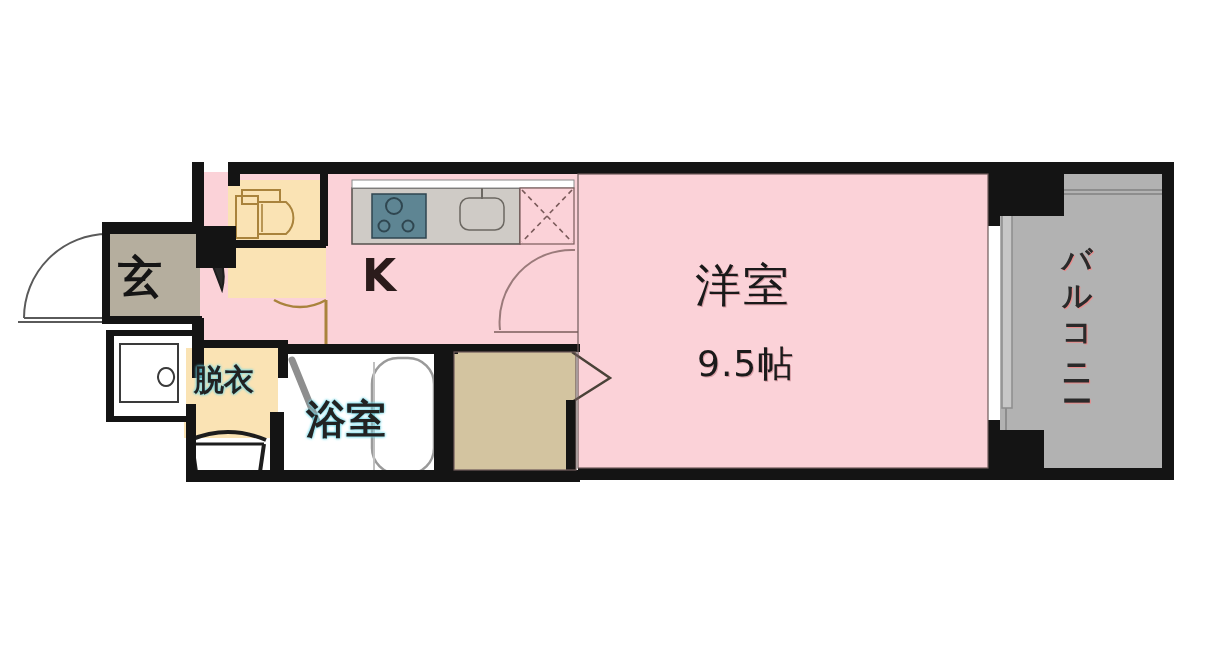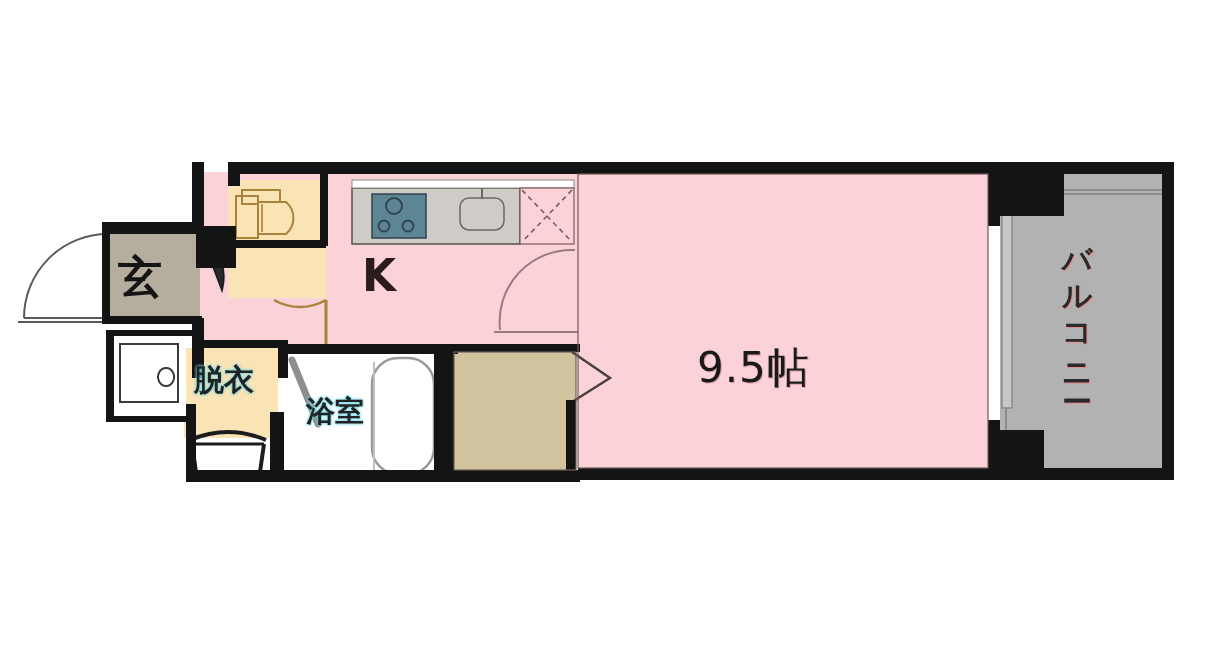--- a/index.html
+++ b/index.html
@@ -7,25 +7,25 @@
   #plan{position:relative;width:1206px;height:660px;background:#ffffff;}
   svg{display:block;}
   .lbl{
     position:absolute;
     color:#1a1a1a;
     white-space:nowrap;
     font-family:"DejaVu Sans","Liberation Sans",sans-serif;
     pointer-events:none;
   }
   .lbl-room{font-size:46px;letter-spacing:2px;text-shadow:1px 1px 0 #d89ea6;}
-  .lbl-size{font-size:42px;letter-spacing:1px;text-shadow:1px 1px 0 #d89ea6;text-align:right;}
+  .lbl-size{font-size:36px;letter-spacing:1px;text-shadow:1px 1px 0 #d89ea6;text-align:right;}
   .lbl-k{font-size:44px;font-weight:700;color:#2b1b1b;}
   .lbl-gen{font-size:44px;font-weight:700;color:#151515;}
   .lbl-datsu{font-size:30px;font-weight:700;color:#222;text-shadow:0 0 3px #6fd8e8,0 0 3px #6fd8e8;}
-  .lbl-yoku{font-size:29px;font-weight:700;color:#222;text-shadow:0 0 3px #6fd8e8,0 0 3px #6fd8e8;}
+  .lbl-yoku{font-size:40px;font-weight:700;color:#222;text-shadow:0 0 3px #6fd8e8,0 0 3px #6fd8e8;}
   .lbl-wcl{font-size:40px;font-weight:700;color:#1c1c1c;letter-spacing:-1px;}
   .lbl-balcony{
     font-size:30px;font-weight:700;color:#2a2a2a;
     writing-mode:vertical-rl;text-orientation:upright;
     letter-spacing:6px;text-shadow:1px 1px 0 #e88b8b;
   }
 </style>
 </head>
 <body>
 
@@ -168,20 +168,21 @@
 
       <rect x="192" y="340" width="12" height="8"></rect>
     </g>
 
     <g fill="none" stroke="#6f5a5a" stroke-width="1.2">
       <rect x="578" y="174" width="410" height="294"></rect>
       <rect x="454" y="352" width="122" height="118"></rect>
     </g>
   </svg>
 
+  <div class="lbl lbl-room" style="left:695px;top:255px;">洋室</div>
   <div class="lbl lbl-size" style="left:697px;top:340px;">9.5帖</div>
 
   <div class="lbl lbl-k" style="left:362px;top:250px;">K</div>
 
   <div class="lbl lbl-gen" style="left:118px;top:248px;">玄</div>
 
   <div class="lbl lbl-datsu" style="left:194px;top:360px;">脱衣</div>
 
   <div class="lbl lbl-yoku" style="left:306px;top:392px;">浴室</div>
 

